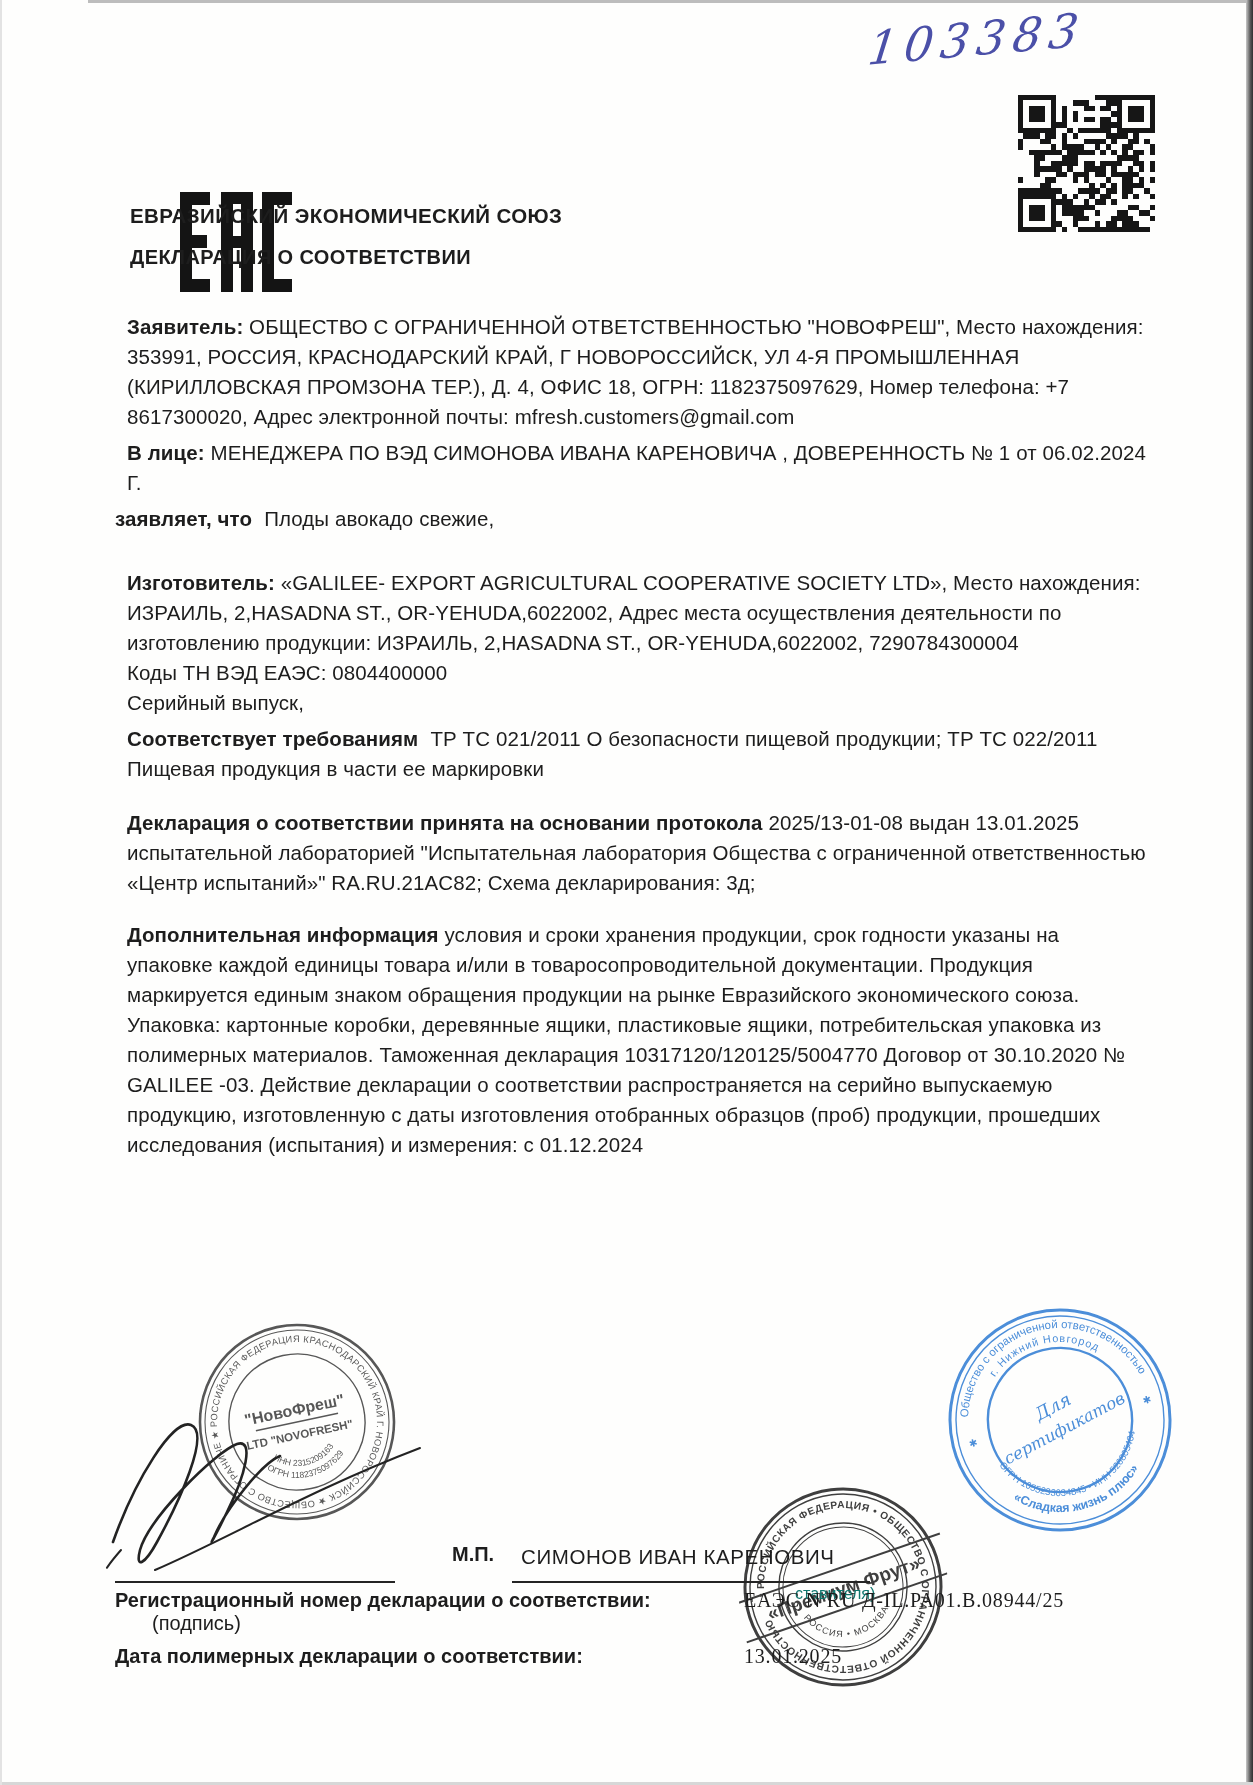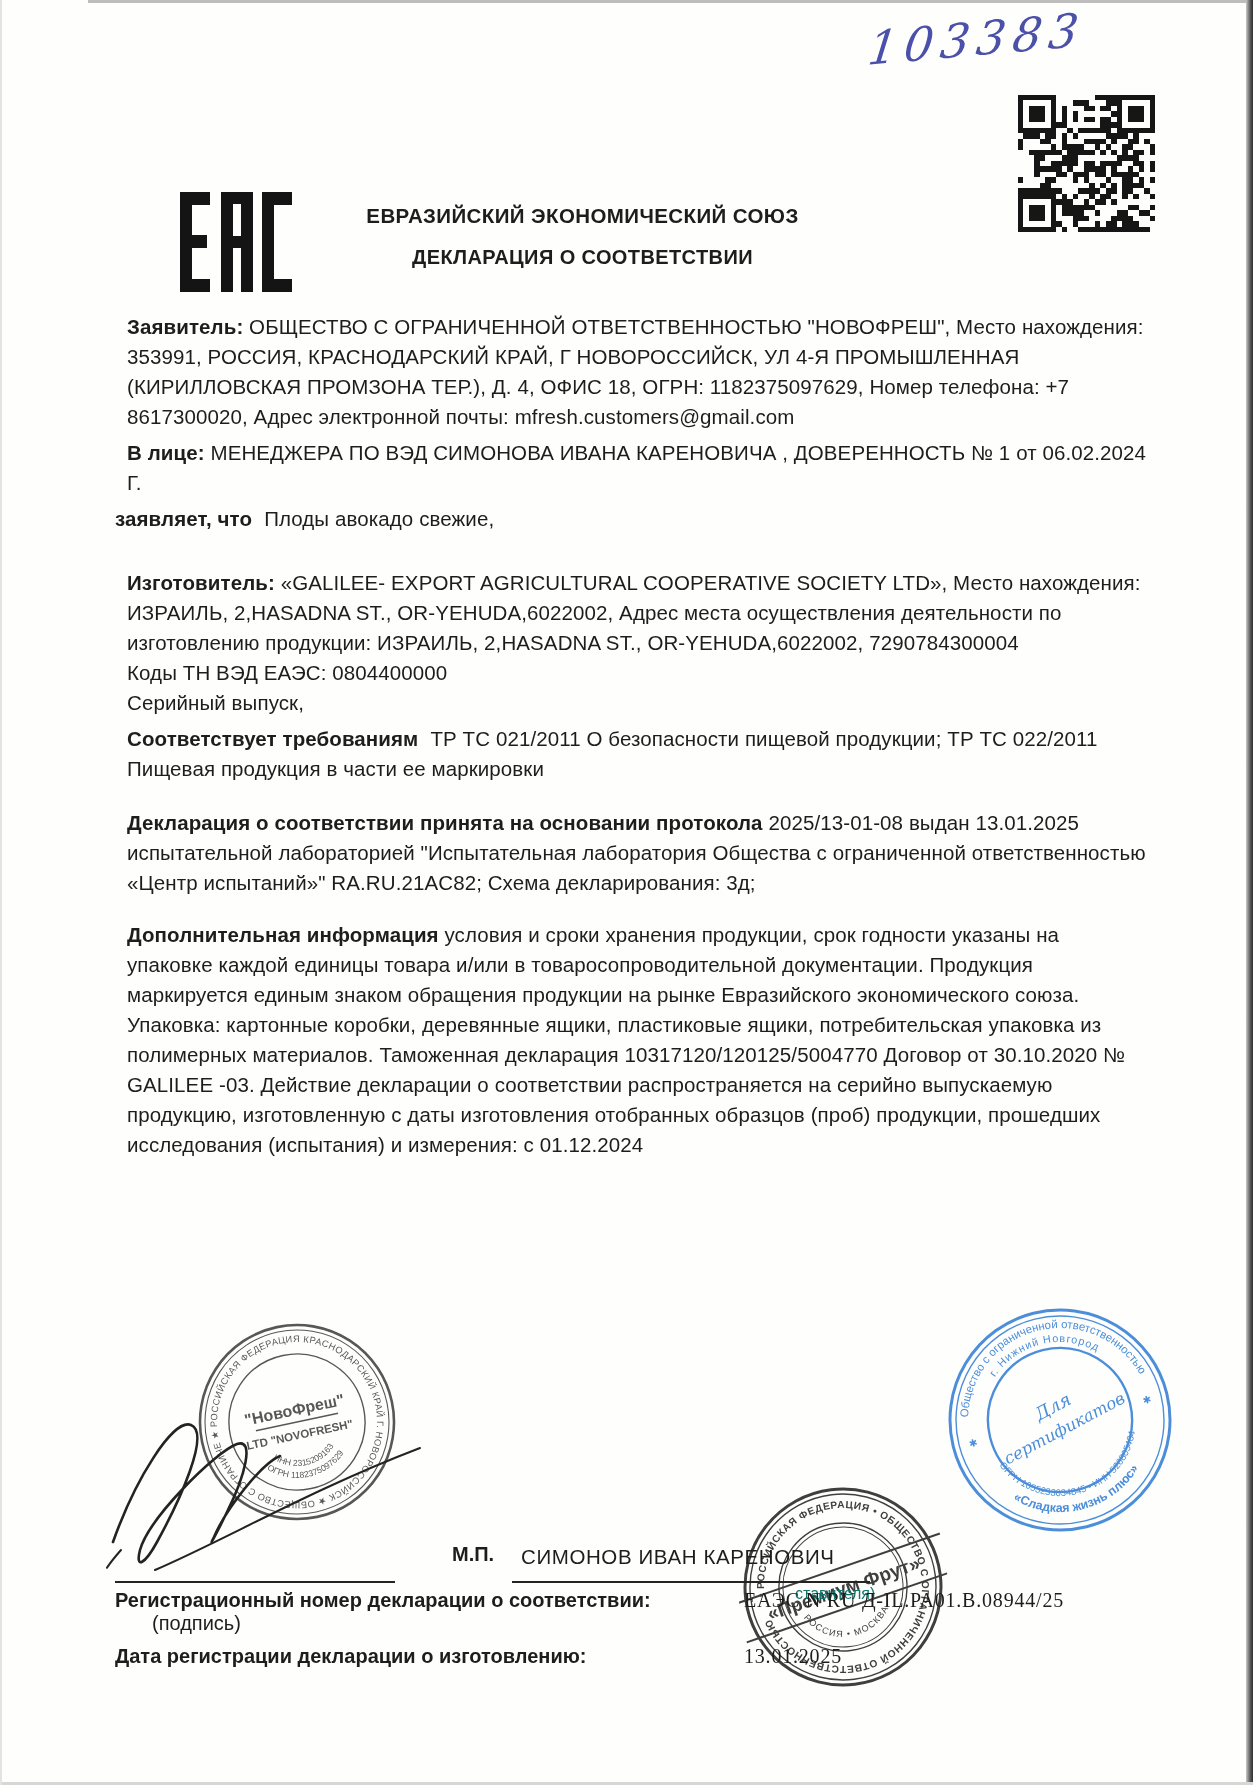--- a/index.html
+++ b/index.html
@@ -17,21 +17,21 @@
 
   .handwritten{
     position:absolute;left:868px;top:12px;width:220px;
     font-family:"DejaVu Serif", serif;font-style:italic;
     font-size:46px;color:#4b50a8;letter-spacing:7px;
     transform:rotate(-5deg) skewX(-12deg);
   }
   .qr{position:absolute;left:1018px;top:95px;width:137px;height:137px;}
   .eac{position:absolute;left:180px;top:192px;width:112px;height:100px;}
 
-  .title-wrap{position:absolute;left:115px;top:204px;width:935px;text-align:center;}
+  .title-wrap{position:absolute;left:130px;top:204px;width:935px;text-align:left;}
   .title1{font-size:20.5px;font-weight:bold;letter-spacing:.4px;}
   .title2{font-size:20px;font-weight:bold;margin-top:18px;letter-spacing:.4px;}
 
   .content{position:absolute;left:115px;top:312px;width:1033px;
     font-size:20.5px;line-height:30px;letter-spacing:.1px;}
   .content p{margin:0 0 6px 12px;}
   .content .p-declares{margin:2px 0 34px 0;}
   .content .p-complies{margin-top:2px;margin-bottom:24px;}
   .content .p-basis{margin-bottom:22px;}
   .content .p-additional{margin-bottom:12px;}
@@ -438,16 +438,16 @@
   <div class="sig-line left"></div>
   <div class="sig-line right"></div>
   <div class="podpis">(подпись)</div>
   <div class="caption-frag">ставителя)</div>
 
   <div class="reg-row r1">
     <span class="reg-label">Регистрационный номер декларации о соответствии:</span>
     <span class="reg-value">ЕАЭС N RU Д-IL.РА01.В.08944/25</span>
   </div>
   <div class="reg-row r2">
-    <span class="reg-label">Дата регистрации декларации о изготовлению:</span>
+    <span class="reg-label">Дата полимерных декларации о соответствии:</span>
     <span class="reg-value">13.01.2025</span>
   </div>
 </div>
 
 </body></html>

